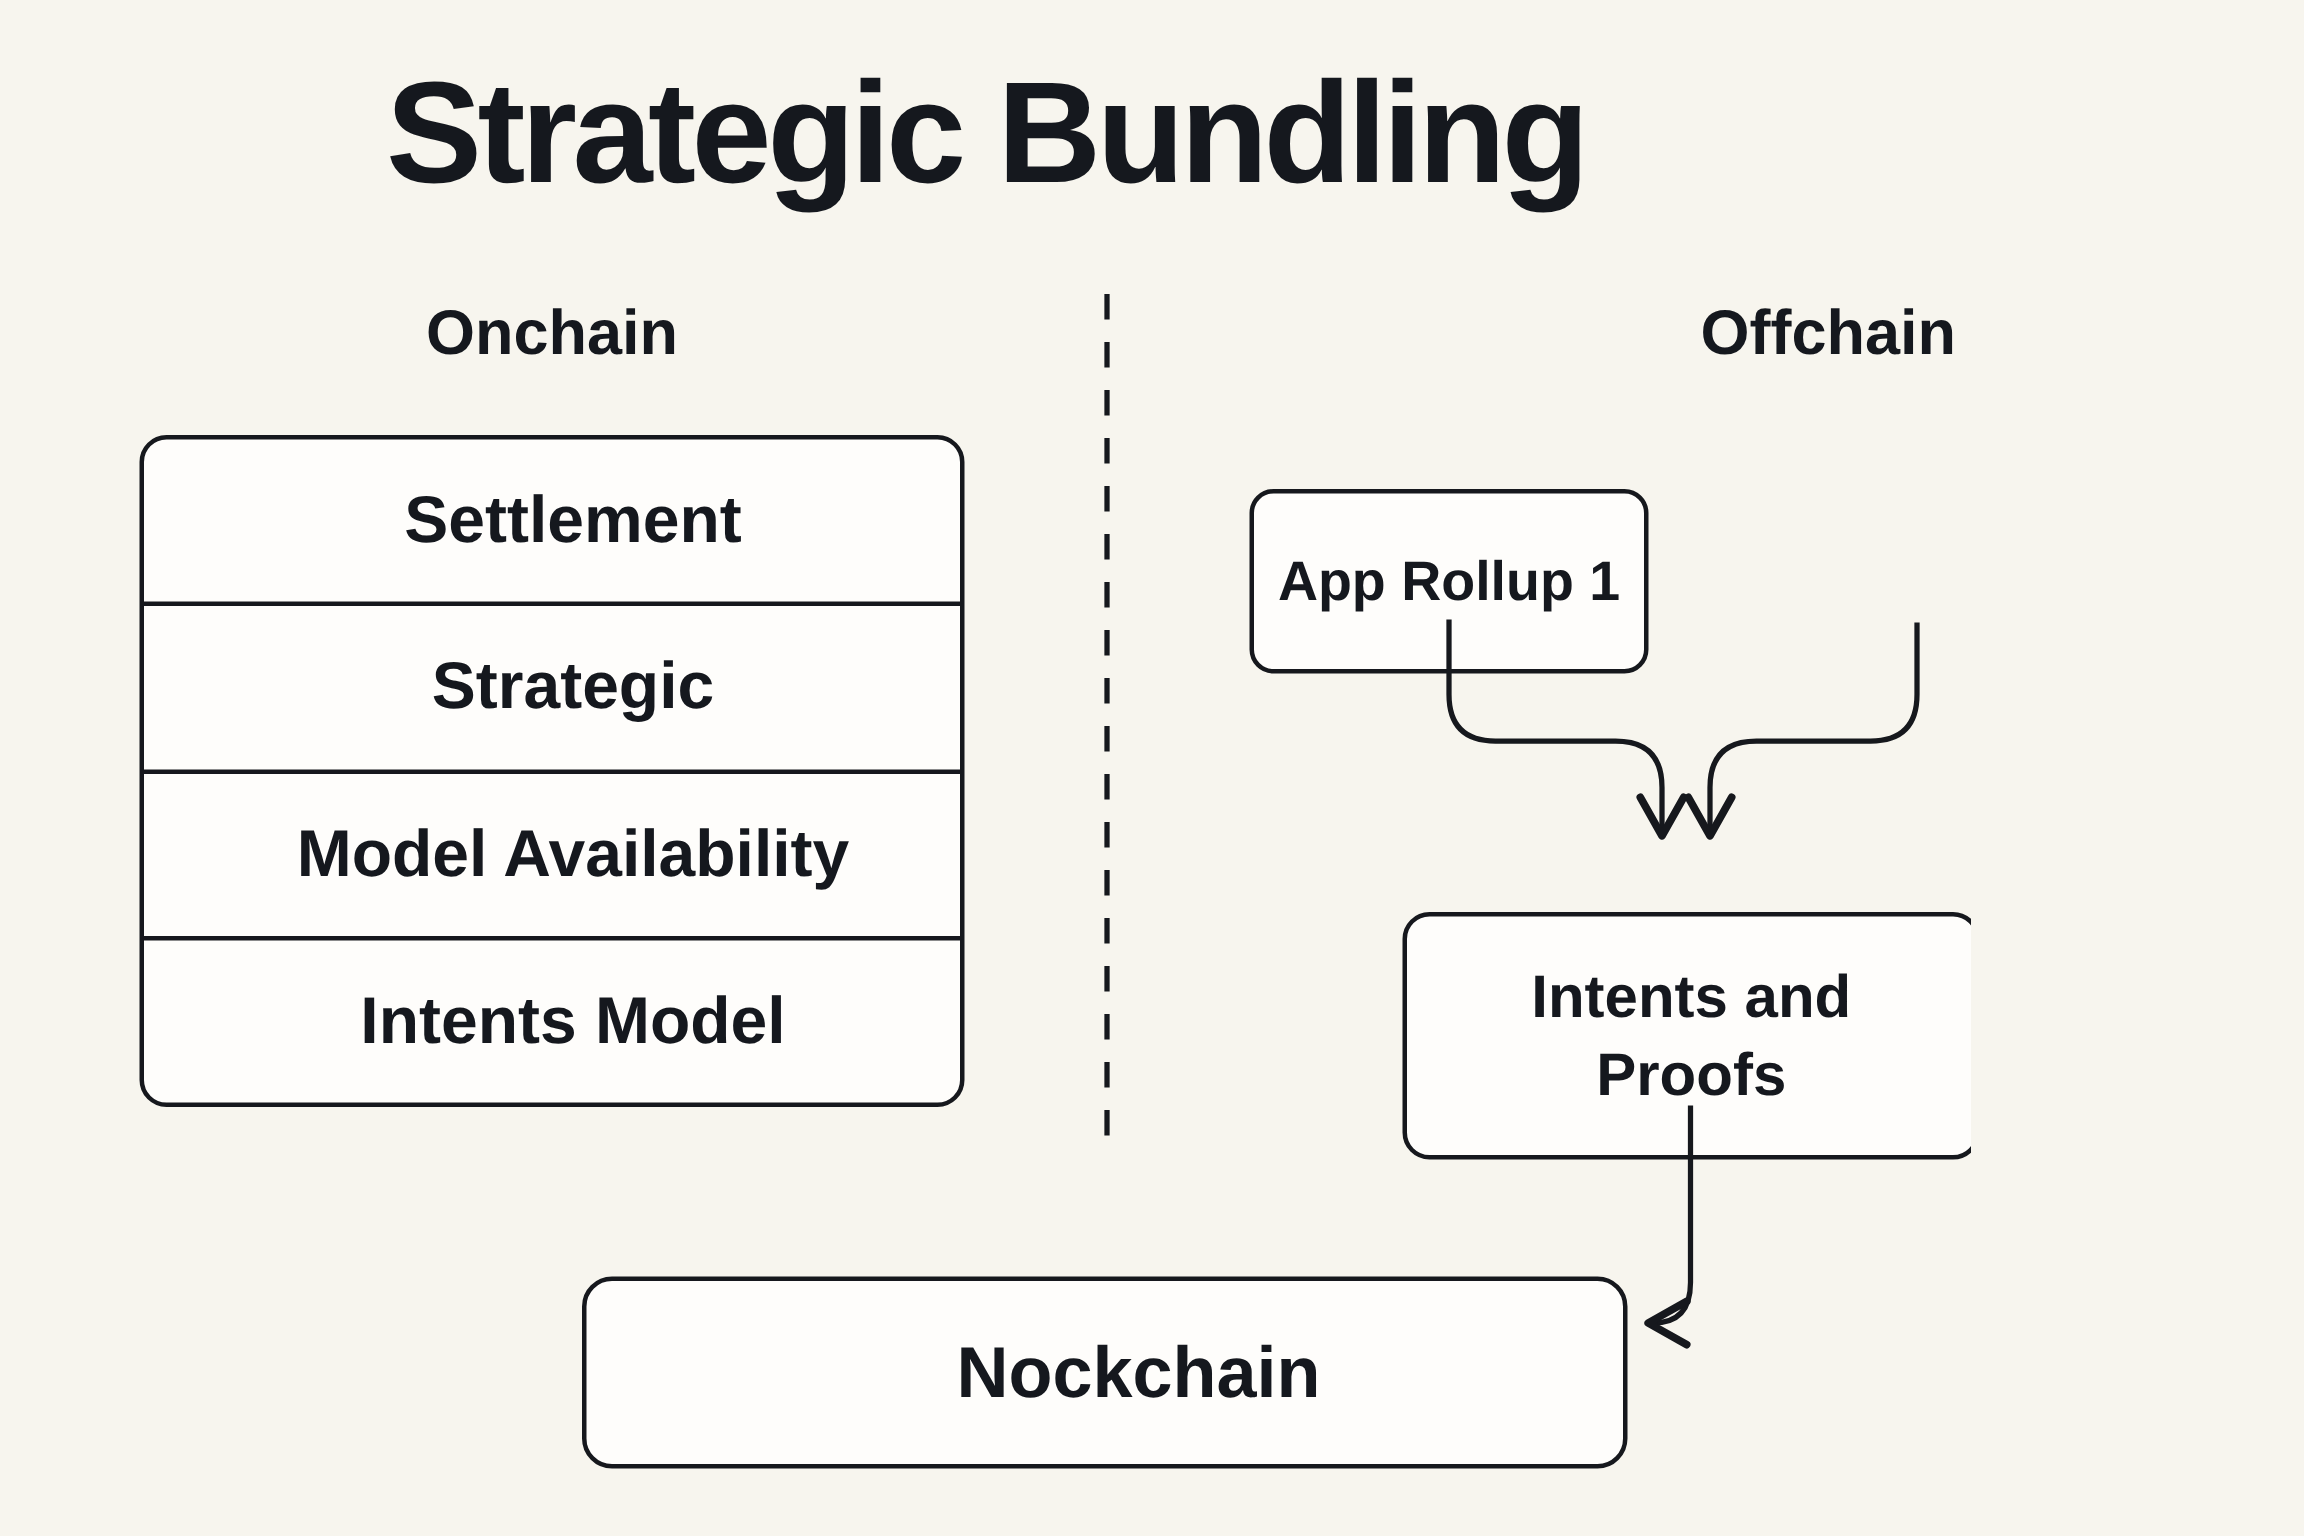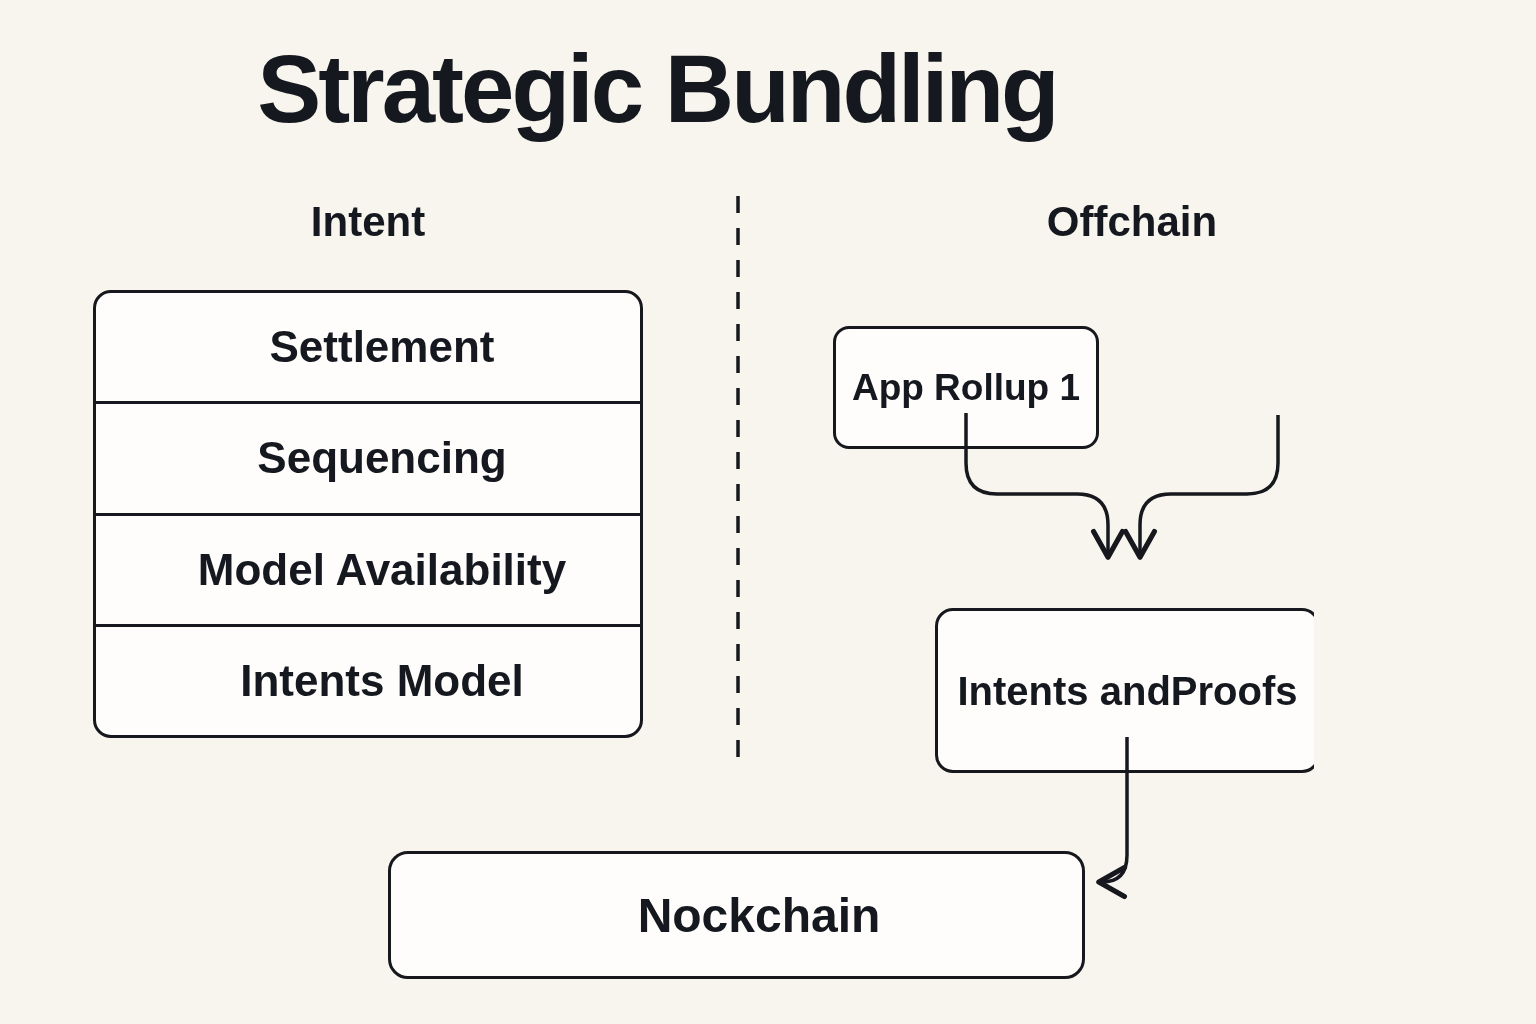--- a/index.html
+++ b/index.html
@@ -26,21 +26,21 @@
   }
   .section-label {
     position: absolute;
     top: 198px;
     width: 400px;
     text-align: center;
     font-size: 42px;
     font-weight: 700;
   }
   .label-onchain  { left: 168px; }
-  .label-offchain { left: 932px; }
+  .label-offchain { left: 904px; text-align: right; }
 
   .stack {
     position: absolute;
     left: 93px; top: 290px;
     width: 550px; height: 448px;
     box-sizing: border-box;
     border: 3px solid var(--stroke, #16181d);
     border-radius: 18px;
     background: var(--fill, #fefdfb);
     display: flex;
@@ -82,21 +82,21 @@
     width: 255px; height: 125px;
     border-radius: 16px;
     font-size: 37px;
   }
   .box-intents {
     left: 935px; top: 572px;
     width: 385px; height: 165px;
     border-radius: 18px;
     font-size: 40px;
     line-height: 1.3;
-    flex-direction: row;
+    flex-direction: column;
   }
   .box-nockchain {
     left: 388px; top: 815px;
     width: 697px; height: 128px;
     border-radius: 20px;
     font-size: 48px;
     padding-left: 45px;
   }
 
   .overlay {
@@ -124,26 +124,26 @@
     stroke-linejoin: round;
   }
 </style>
 </head>
 <body style="background: rgb(247, 245, 238);">
 
 <div class="canvas" style="--bg: #f7f5ee; --stroke: #16181d; --fill: #fefdfb; --text: #15181e;">
 
   <div class="title">Strategic Bundling</div>
 
-  <div class="section-label label-onchain">Intent</div>
+  <div class="section-label label-onchain">Onchain</div>
   <div class="section-label label-offchain">Offchain</div>
 
   <div class="stack">
     <div class="stack-row">Settlement</div>
-    <div class="stack-row">Sequencing</div>
+    <div class="stack-row">Strategic</div>
     <div class="stack-row">Model Availability</div>
     <div class="stack-row">Intents Model</div>
   </div>
 
   <div class="box box-app1">App Rollup 1</div>
 
   <div class="box box-intents">
     <span>Intents and</span>
     <span>Proofs</span>
   </div>

